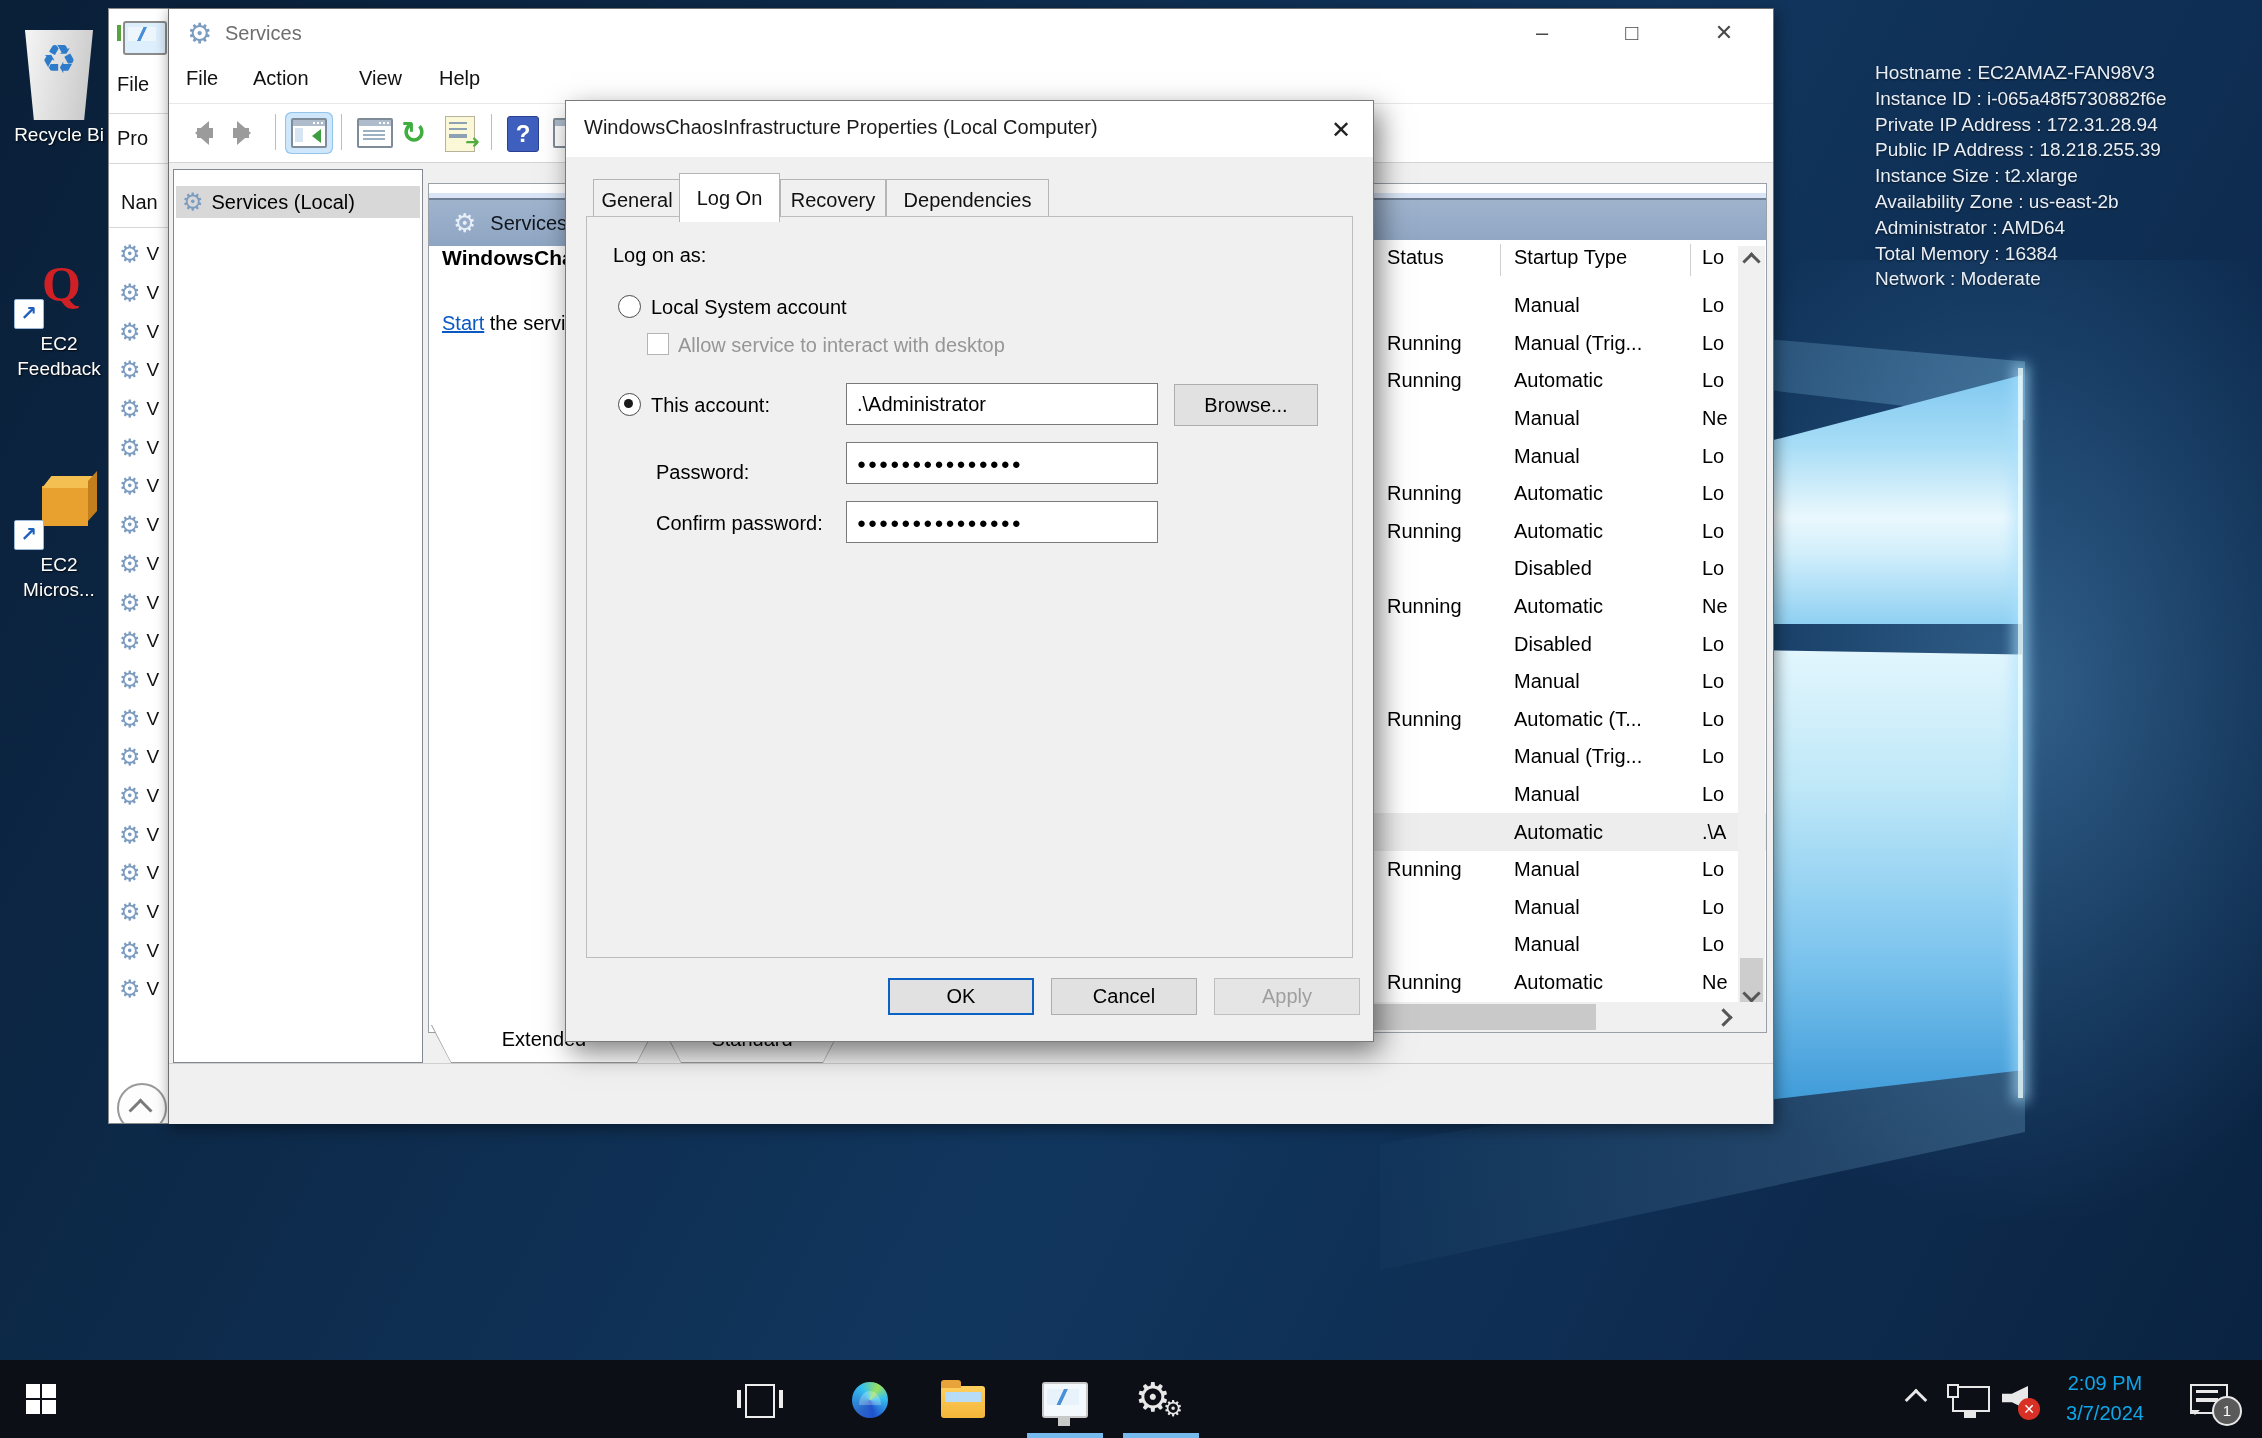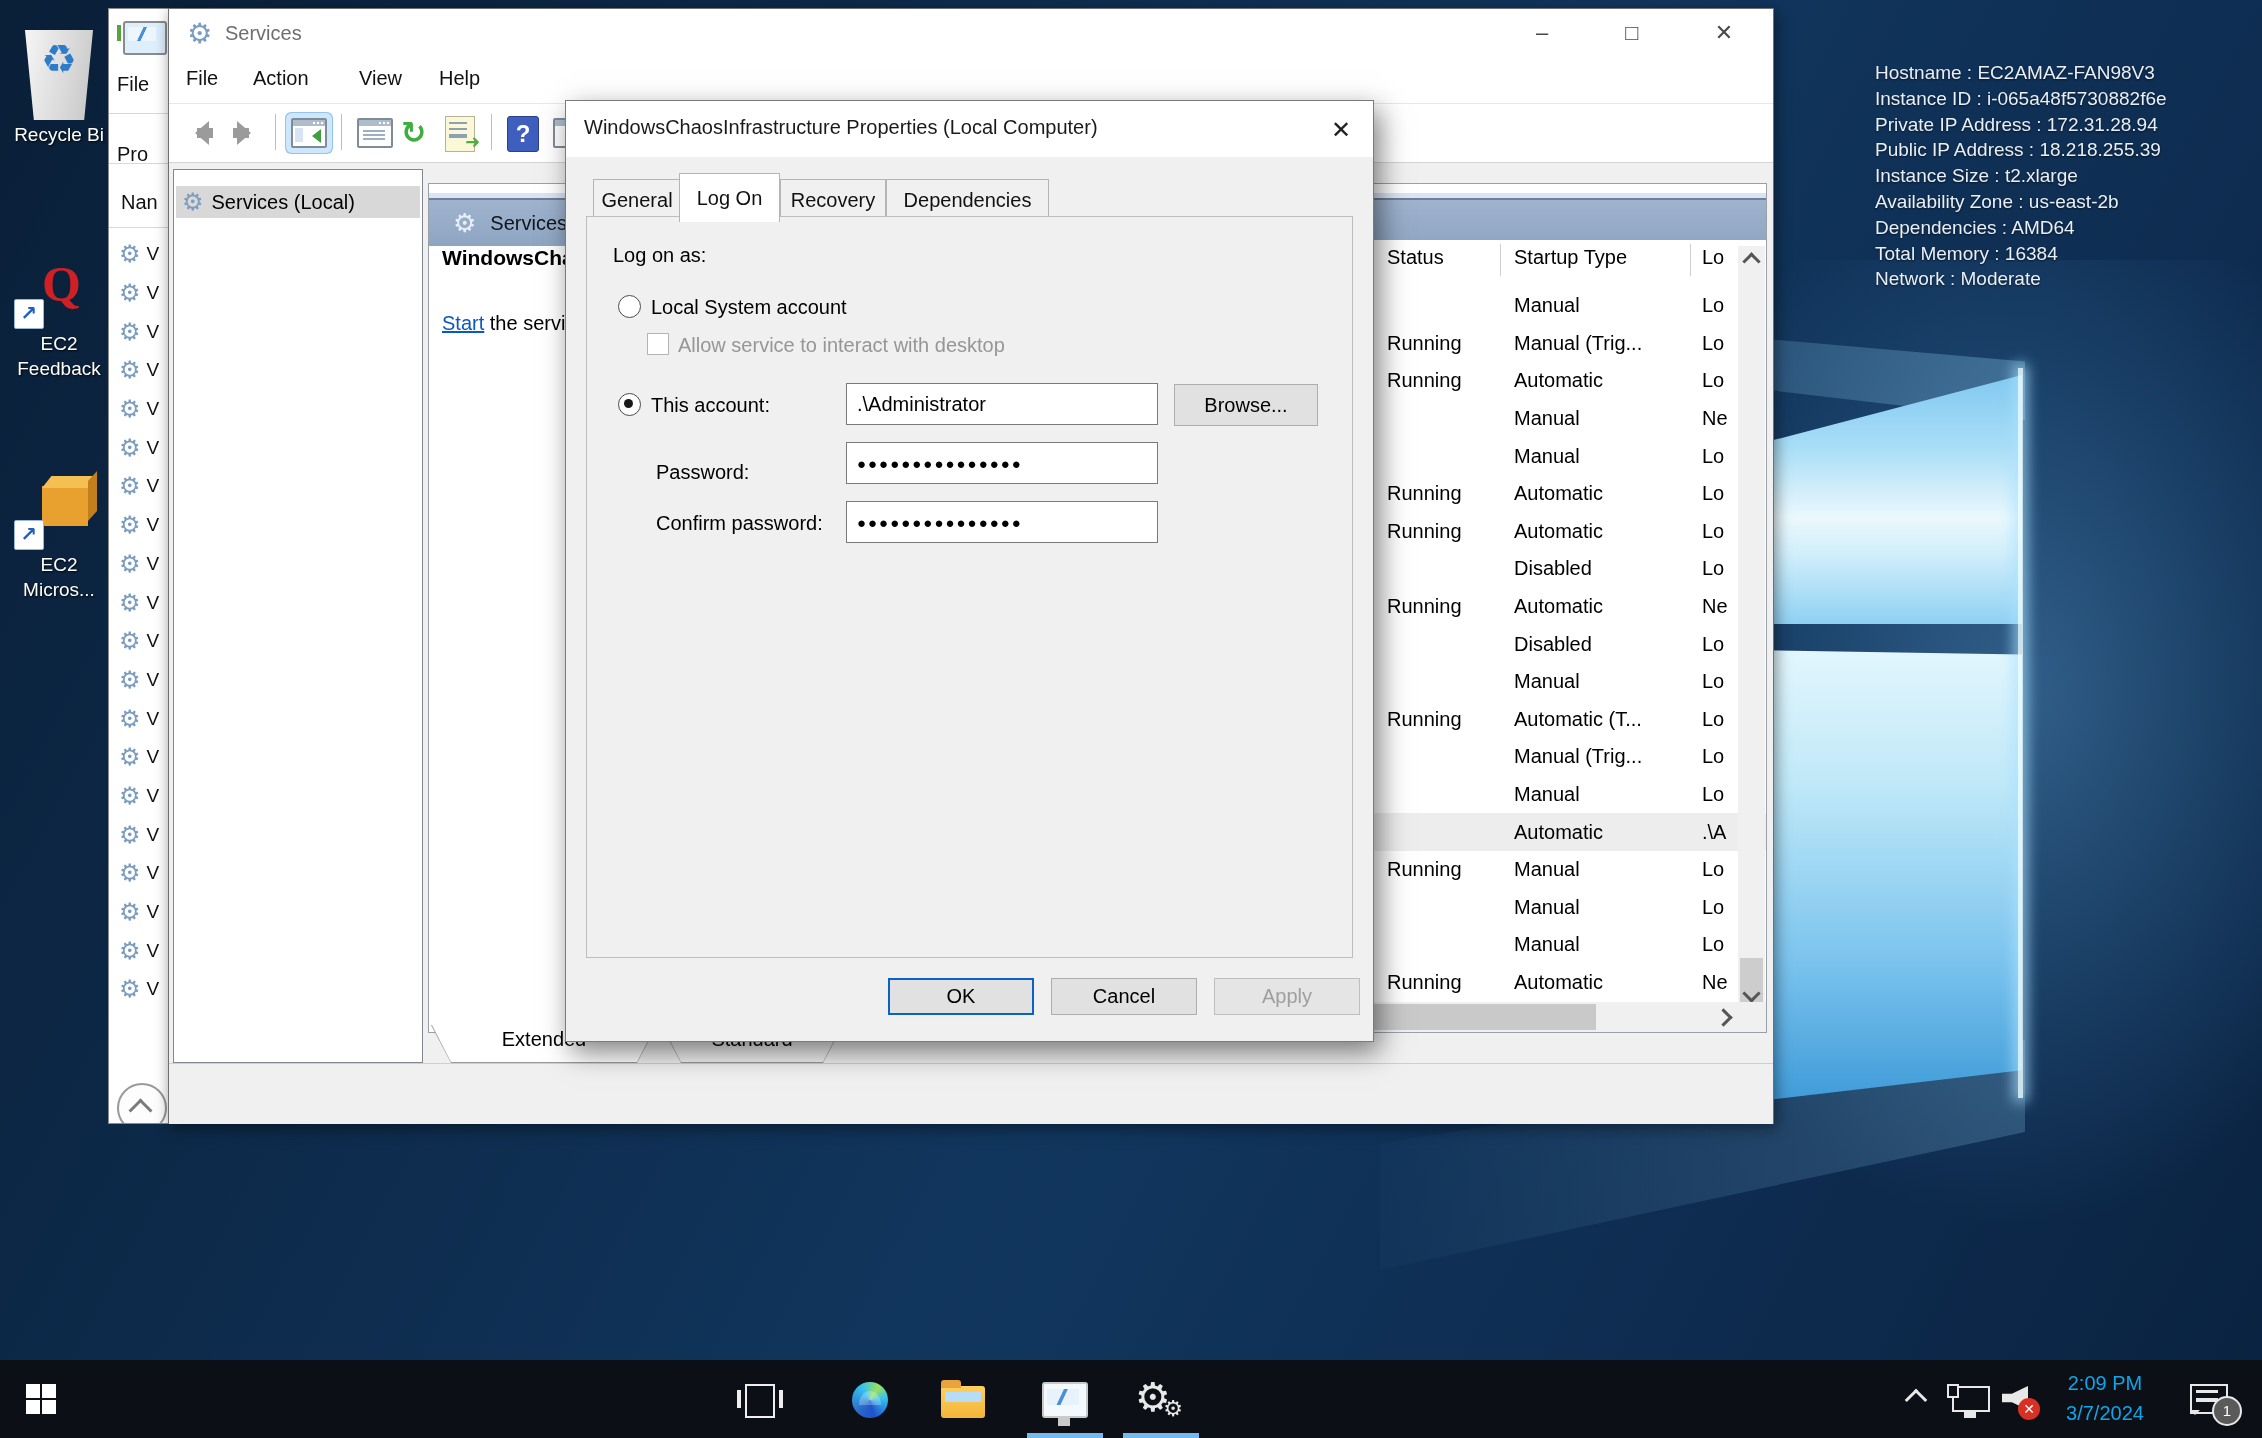--- a/index.html
+++ b/index.html
@@ -219,21 +219,21 @@
       <div>Instance ID : i-065a48f5730882f6e</div>
 
       <div>Private IP Address : 172.31.28.94</div>
 
       <div>Public IP Address : 18.218.255.39</div>
 
       <div>Instance Size : t2.xlarge</div>
 
       <div>Availability Zone : us-east-2b</div>
 
-      <div>Dependencies : AMD64</div>
+      <div>Administrator : AMD64</div>
 
       <div>Total Memory : 16384</div>
 
       <div>Network : Moderate</div>
 
   </div>
 
   <div class="abs" style="left:0;top:10px;width:120px;height:140px;">
     <div class="abs bin-body"></div>
     <div class="abs bin-sym">♻</div>
@@ -253,21 +253,21 @@
     <div class="abs d-label" style="left:0;top:80px;width:118px;">
       <div>EC2</div>
       <div>Micros...</div>
     </div>
   </div>
 
   <div class="abs" id="bgwin">
     <div class="abs mon-icon" style="left:14px;top:12px;"></div>
     <div class="abs" style="left:8px;top:64px;font-size:20px;color:#111;">File</div>
     <div class="bg-sep" style="top:104px;"></div>
-    <div class="abs" style="left:8px;top:118px;font-size:20px;color:#111;margin-top:16px;">Pro</div>
+    <div class="abs" style="left:8px;top:118px;font-size:20px;color:#111;">Pro</div>
     <div class="bg-sep" style="top:154px;"></div>
     <div class="abs" style="left:12px;top:182px;font-size:20px;color:#111;">Nan</div>
     <div class="bg-sep" style="top:218px;"></div>
     <div class="abs" style="left:4px;top:226px;width:60px;">
 
         <div class="bg-item">
           <span class="gear">⚙</span>
           <span>V</span>
         </div>
 

